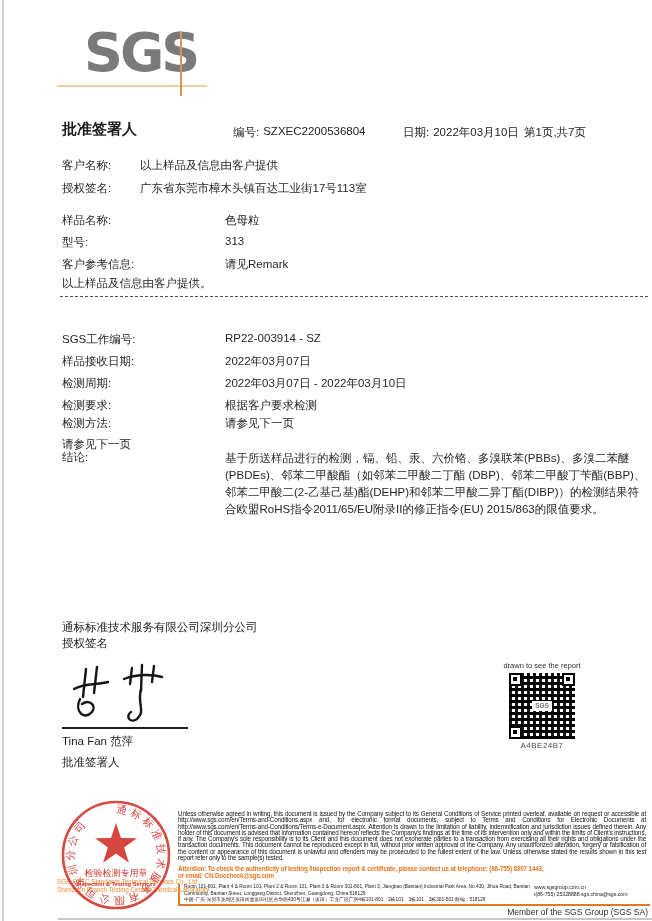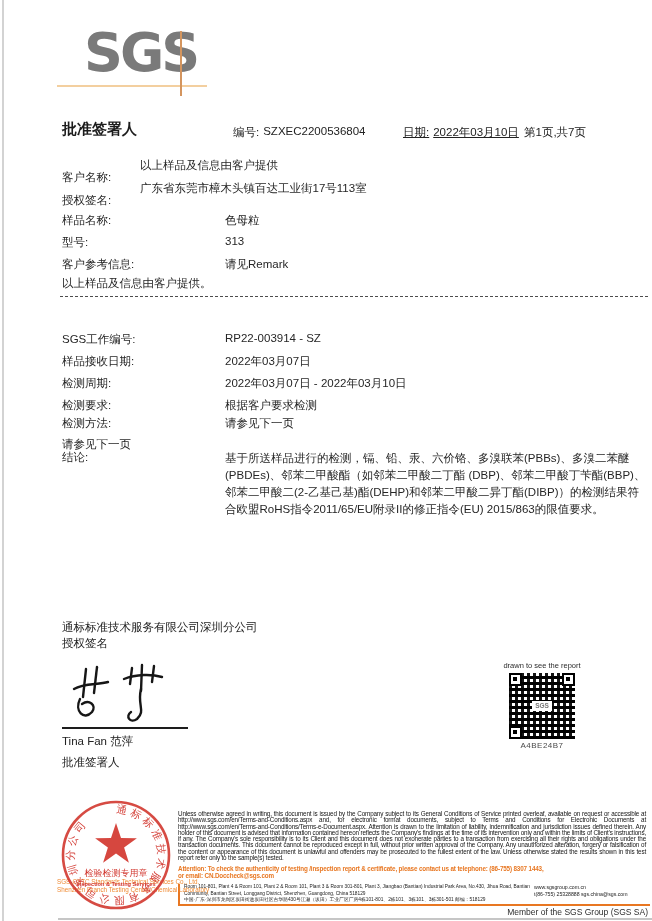--- a/index.html
+++ b/index.html
@@ -13,21 +13,21 @@
   .logo-text{left:84px;top:26px;font-size:54px;font-weight:bold;color:#7a7a7a;
              letter-spacing:-3px;line-height:1;font-family:"DejaVu Sans","Liberation Sans",sans-serif;}
   .logo-hline{left:57px;top:85px;width:150px;height:2px;background:#f3cf9f;}
   .logo-vline{left:180px;top:31px;width:2px;height:65px;background:#d4955e;}
   
   .doc-title{left:62px;top:120px;font-size:15px;font-weight:bold;color:#1c1c1c;}
   .meta{top:125px;font-size:11.5px;display:flex;gap:4px;white-space:nowrap;}
   
   .row{position:absolute;left:62px;display:flex;font-size:11.5px;color:#262626;white-space:nowrap;}
   .lbl{flex:none;}
-  .w78{width:78px;margin-top:12px;} .w163{width:163px;}
+  .w78{width:78px;} .w163{width:163px;}
   .para{white-space:normal;width:422px;line-height:17px;}
   .dashline{left:60px;top:296px;width:588px;height:1px;
             background:repeating-linear-gradient(90deg,#4d4d4d 0 3px,transparent 3px 5px);}
   
   .sig-company{left:62px;top:620px;font-size:11.5px;}
   .sig-auth{left:62px;top:636px;font-size:11.5px;}
   .sig-svg{left:66px;top:655px;}
   .sig-line{left:62px;top:727px;width:126px;height:2px;background:#1d1d1d;}
   .sig-name{left:62px;top:734px;font-size:11.5px;text-align:right;}
   .sig-role{left:62px;top:755px;font-size:11.5px;}
@@ -68,21 +68,21 @@
 
   <div class="abs logo-text">SGS</div>
   <div class="abs logo-hline"></div>
   <div class="abs logo-vline"></div>
 
   <div class="abs doc-title">批准签署人</div>
   <div class="abs meta" style="left:233px;">
     <span>编号:</span>
     <span>SZXEC2200536804</span>
   </div>
-  <div class="abs meta" style="left:403px;text-decoration:underline;">
+  <div class="abs meta" style="left:403px;">
     <span>日期:</span>
     <span>2022年03月10日</span>
   </div>
   <div class="abs meta" style="left:524px;">
     <span>第1页,共7页</span>
   </div>
 
   <div class="row" style="top:158px">
     <span class="lbl w78">客户名称:</span>
     <span>以上样品及信息由客户提供</span>

